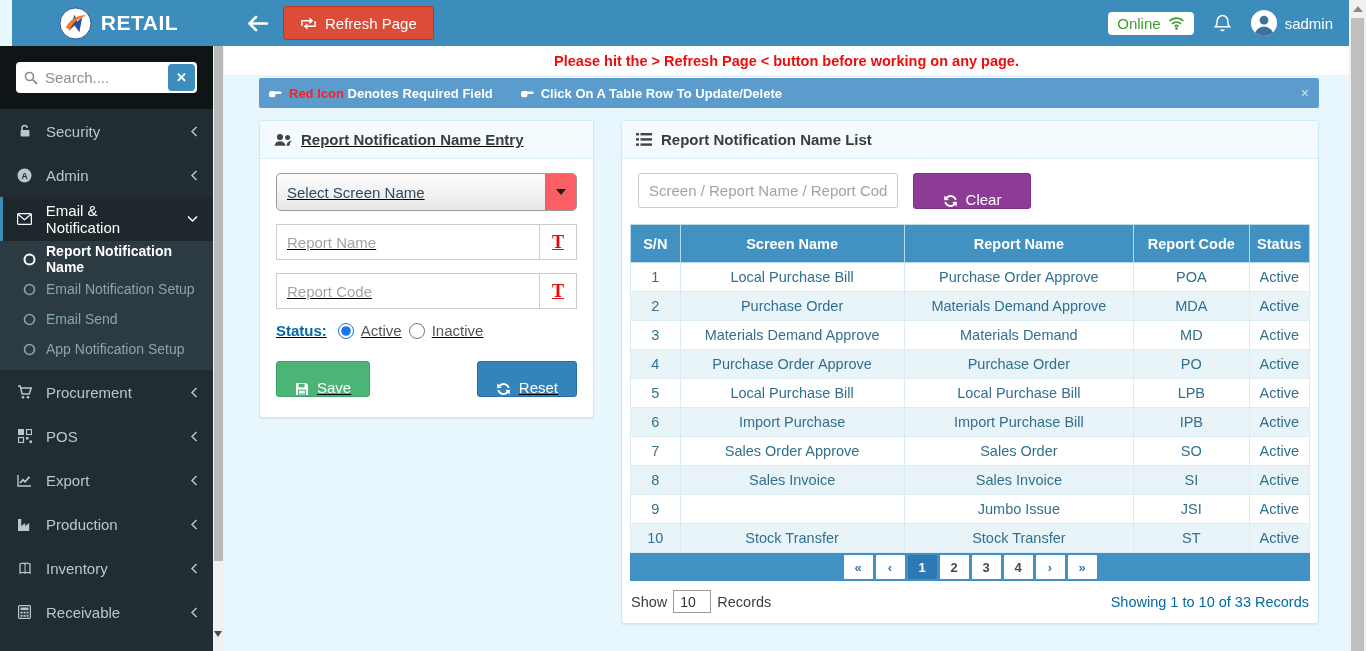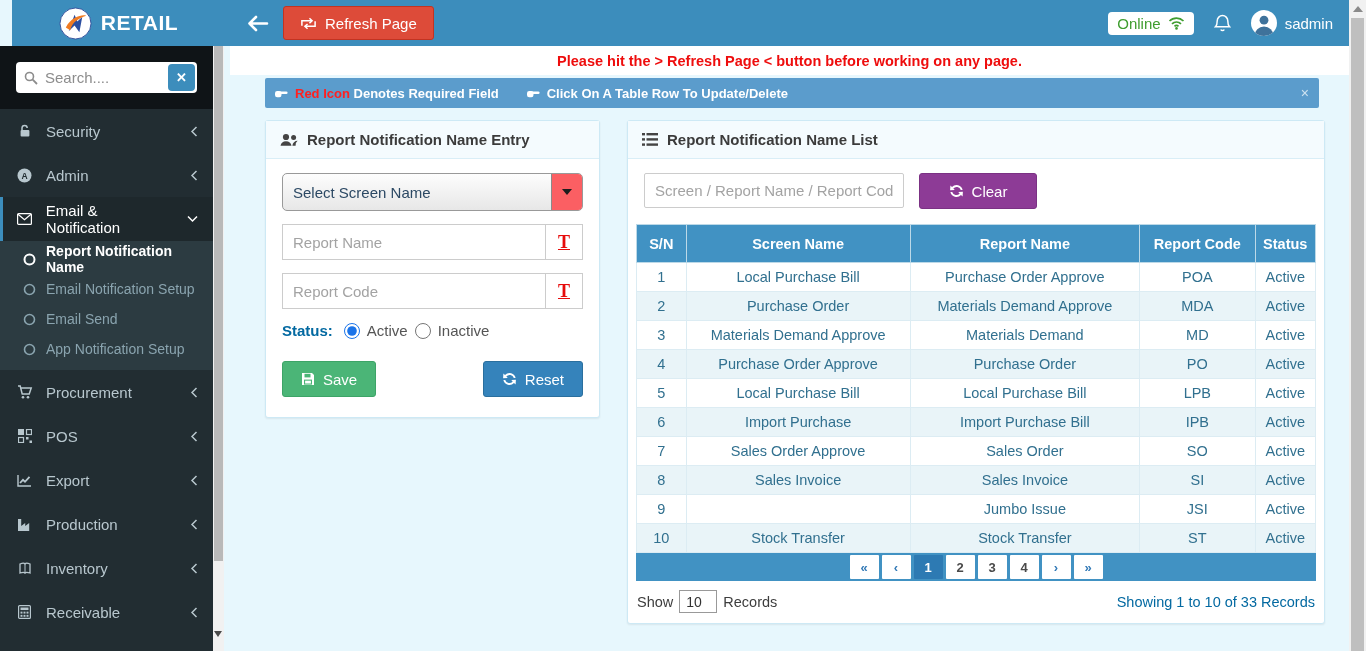--- a/index.html
+++ b/index.html
@@ -37,48 +37,48 @@
   .submenu { background:#2c3b41; list-style:none; padding:3px 2px 6px; }
   .smi { height:30px; display:flex; align-items:center; gap:10px; padding-left:21px; color:#8aa4af; font-size:14px; cursor:pointer; }
   .smi.active { color:#fff; font-weight:bold; }
 
   
   .side-scroll { position:absolute; top:46px; left:213px; width:11px; bottom:0; background:#f1f1f1; z-index:6; }
   .side-thumb { position:absolute; top:0; left:1px; width:9px; height:515px; background:#b9b9b9; }
   .arrow-down { position:absolute; bottom:14px; left:1px; width:0; height:0; border-left:4.5px solid transparent; border-right:4.5px solid transparent; border-top:6px solid #4a4a4a; }
 
   
-  .main { position:absolute; top:46px; left:224px; right:17px; bottom:0; background:#e7f7fd;margin-left:6px; }
+  .main { position:absolute; top:46px; left:224px; right:17px; bottom:0; background:#e7f7fd; }
   .notice { height:29px; background:#fff; display:flex; align-items:center; justify-content:center; color:#ee0d0d; font-weight:bold; font-size:14.5px; }
   .hintbar { margin:3px 30px 0 35px; height:30px; background:#5b9ccc; border-radius:2px; display:flex; align-items:center; padding:0 10px; color:#fff; font-weight:bold; font-size:13px; gap:7px; }
   .hint-red { color:#ff2020; }
   .hint-gap { width:14px; }
   .hint-x { margin-left:auto; color:#cfe3f1; font-size:14px; font-weight:normal; cursor:pointer; }
 
   .panels { display:flex; margin:12px 0 0 35px; gap:27px; align-items:flex-start; }
   .panel { background:#fff; border:1px solid #cde9f5; border-radius:3px; box-shadow:0 1px 2px rgba(0,0,0,.07); }
   .panel-head { background:#f4fbfe; border-bottom:1px solid #d9eef7; height:38px; display:flex; align-items:center; gap:9px; padding:0 14px; font-weight:bold; font-size:15px; color:#3b3b3b; }
 
   
-  .form-panel { width:335px; }
+  .form-panel { width:335px;text-decoration:underline; }
   .form-body { padding:14px 16px 20px; }
   .select-row { display:flex; height:38px; border:1px solid #999; border-radius:5px; overflow:hidden; margin-bottom:13px; background:linear-gradient(#fdfdfd,#e7e7e7); align-items:center; cursor:pointer; }
   .select-text { flex:1; padding-left:10px; color:#2c4964; font-size:15px; }
   .select-btn { width:31px; align-self:stretch; background:#fb5f63; display:flex; align-items:center; justify-content:center; border-left:1px solid #8a8a8a; }
   .caret { width:0; height:0; border-left:5px solid transparent; border-right:5px solid transparent; border-top:6px solid #1d1d1d; }
   .input-row { display:flex; height:36px; margin-bottom:13px; }
   .input-main { flex:1; border:1px solid #ccc; padding:0 10px; font-size:15px; color:#444; outline:none; min-width:0; font-family:"Liberation Sans",sans-serif; }
   .input-main::placeholder { color:#a3a3a3; }
   .input-t { width:37px; border:1px solid #ccc; border-left:none; display:flex; align-items:center; justify-content:center; background:#fff; }
   .t-icon { color:#e60b0b; font-family:"Liberation Serif",serif; font-weight:bold; font-size:18px; text-decoration:underline; }
   .status-row { display:flex; align-items:center; gap:7px; margin:7px 0 22px; font-size:15px; color:#555; }
   .status-label { font-weight:bold; color:#0369a1; margin-right:4px; }
   .status-row input[type=radio] { width:16px; height:16px; accent-color:#1a73e8; cursor:pointer; }
   .btn-row { display:flex; justify-content:space-between; margin-top:8px; }
-  .btn { border-radius:3px; color:#fff; font-size:15px; display:flex; align-items:center; gap:8px; height:36px; padding:0 18px; cursor:pointer; border:1px solid transparent; }
+  .btn { border-radius:3px; color:#fff; font-size:15px; display:flex; align-items:flex-end; gap:8px; height:36px; padding:0 18px; cursor:pointer; border:1px solid transparent; }
   .btn-save { background:#4bb577; border-color:#3da467; }
   .btn-reset { background:#3583bb; border-color:#2a6f9e; }
   .btn-clear { background:#8d3b96; border-color:#7b3184; width:118px; justify-content:center; }
 
   
   .list-panel { width:698px; }
   .list-body { padding:14px 8px 6px; }
   .lsearch-row { display:flex; gap:15px; margin:0 0 15px 8px; }
   .lsearch { width:260px; height:35px; border:1px solid #ccc; border-radius:2px; padding:0 10px; font-size:15px; color:#444; outline:none; font-family:"Liberation Sans",sans-serif; }
   .lsearch::placeholder { color:#a3a3a3; }

